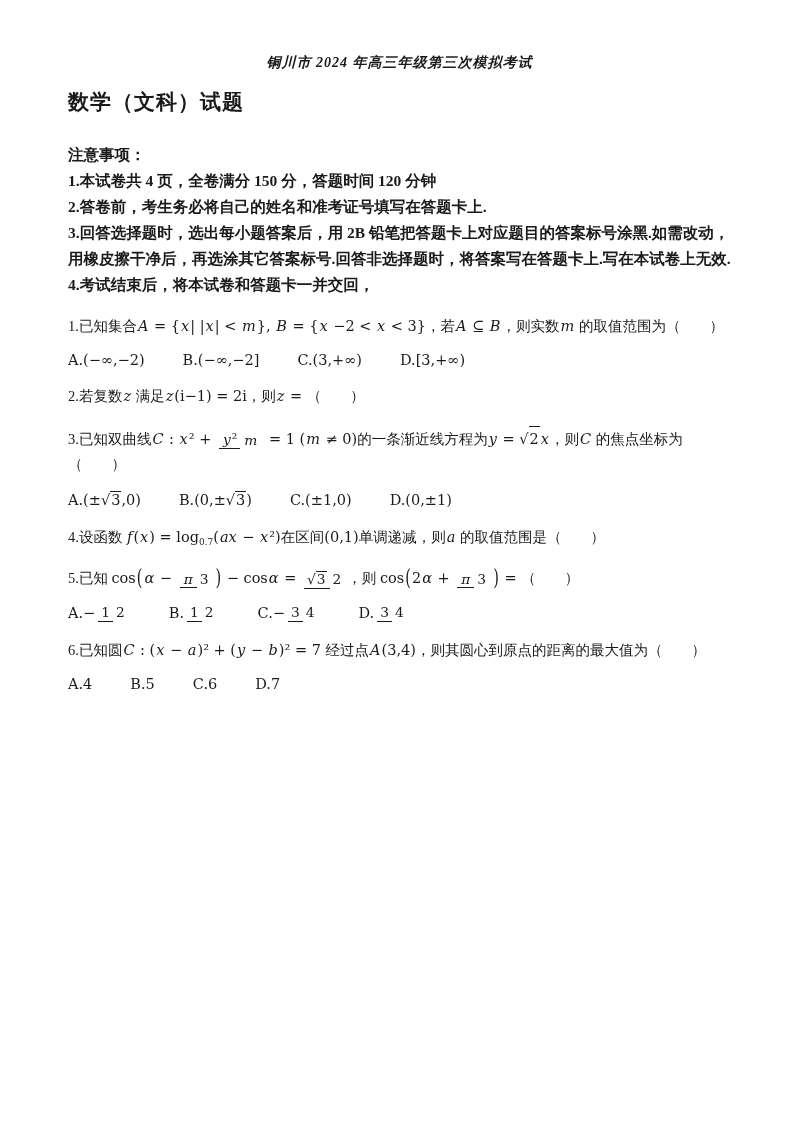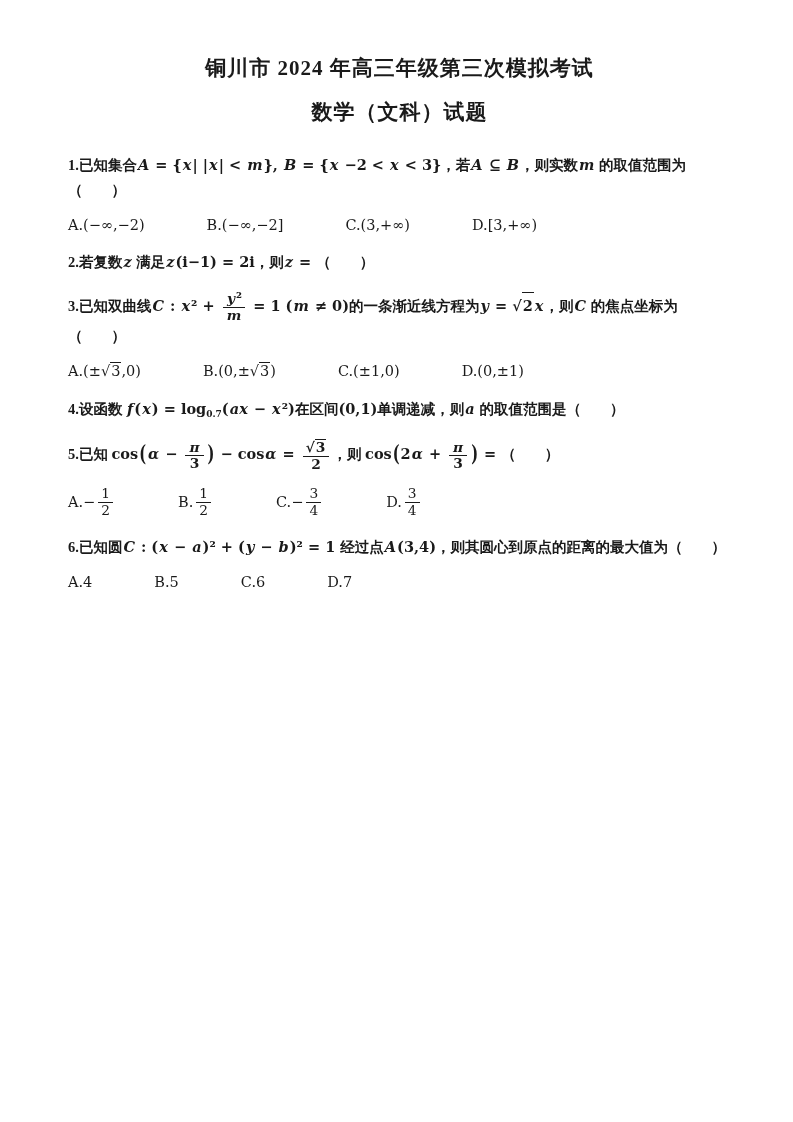--- a/index.html
+++ b/index.html
@@ -1,49 +1,56 @@
 <!DOCTYPE html>
 <html><head>
 <meta charset="utf-8">
 <style>
   html,body{margin:0;padding:0;background:#ffffff;}
   body{
     width:793px;height:1122px;overflow:hidden;color:#1a1a1a;
     font-family:"Liberation Serif","DejaVu Serif",serif;
   }
   .page{padding:54px 62px 0 68px;}
-  .title{font-size:21px;font-weight:700;text-align:center;margin:0 0 16px;letter-spacing:1px;}
-  .subtitle{font-size:21px;font-weight:700;text-align:center;margin:0 0 26px;letter-spacing:1px;}
+  .title{font-size:14px;font-weight:700;text-align:center;margin:0 0 16px;letter-spacing:1px;font-style:italic;}
+  .subtitle{font-size:21px;font-weight:700;text-align:left;margin:0 0 26px;letter-spacing:1px;}
   .notice p{margin:0;font-weight:700;font-size:15.5px;line-height:26px;}
   .section{font-weight:700;font-size:15.5px;line-height:42px;margin:2px 0 0;}
   .question{margin-top:16px;}
-  .stem{font-size:14.5px;line-height:1.75;font-weight:bold;}
-  .opts{margin-top:13px;font-size:14.5px;display:flex;align-items:center;gap:62px;}
+  .stem{font-size:14.5px;line-height:1.75;}
+  .opts{margin-top:13px;font-size:14.5px;display:flex;align-items:center;gap:38px;}
   .opt{display:inline-flex;align-items:center;white-space:nowrap;}
   
   .mr{font-family:"DejaVu Serif","Liberation Serif",serif;}
   .mi{font-family:"DejaVu Serif","Liberation Serif",serif;font-style:italic;padding:0 1px;}
   .msub{font-family:"DejaVu Serif",serif;font-size:0.62em;vertical-align:-0.35em;}
-  .frac{display:inline-flex;flex-direction:column;align-items:center;vertical-align:middle;
+  .frac{display:inline-flex;flex-direction:row;align-items:center;vertical-align:middle;
         margin:0 3px;line-height:1.15;font-size:0.95em;text-align:right;}
   .frac .fn{border-bottom:1px solid #1a1a1a;padding:0 3px;}
   .frac .fd{padding:0 3px;}
   .sqrt{display:inline-flex;align-items:baseline;}
   .sqrt::before{content:"\221A";font-family:"DejaVu Serif",serif;}
   .sqrt .rad{border-top:1px solid #1a1a1a;padding:0 1px;}
   .bp{display:inline-block;transform:scaleY(1.6);transform-origin:center 55%;
       font-family:"DejaVu Serif",serif;padding:0 1px;}
 </style>
 </head>
 <body>
 
 <div class="page">
   <h1 class="title">铜川市 2024 年高三年级第三次模拟考试</h1>
   <h2 class="subtitle">数学（文科）试题</h2>
 
+  <div class="notice">
+    <p>注意事项：</p>
+    <p>1.本试卷共 4 页，全卷满分 150 分，答题时间 120 分钟</p>
+    <p>2.答卷前，考生务必将自己的姓名和准考证号填写在答题卡上.</p>
+    <p>3.回答选择题时，选出每小题答案后，用 2B 铅笔把答题卡上对应题目的答案标号涂黑.如需改动，用橡皮擦干净后，再选涂其它答案标号.回答非选择题时，将答案写在答题卡上.写在本试卷上无效.</p>
+    <p>4.考试结束后，将本试卷和答题卡一并交回，</p>
+  </div>
 
 
   <div class="question">
     <div class="stem">1.已知集合<span class="mi">A</span><span class="mr"> = {</span><span class="mi">x</span><span class="mr">| |</span><span class="mi">x</span><span class="mr">| &lt; </span><span class="mi">m</span><span class="mr">}, </span><span class="mi">B</span><span class="mr"> = {</span><span class="mi">x</span><span class="mr"> −2 &lt; </span><span class="mi">x</span><span class="mr"> &lt; 3}</span>，若<span class="mi">A</span><span class="mr"> ⊆ </span><span class="mi">B</span>，则实数<span class="mi">m</span> 的取值范围为（　　）</div>
     <div class="opts">
       <span class="opt">
           <span class="mr">A.(−∞,−2)</span>
         </span>
       <span class="opt">
           <span class="mr">B.(−∞,−2]</span>
@@ -135,21 +142,21 @@
           <span class="mr">D.</span>
           <span class="frac">
             <span class="fn"><span class="mr">3</span></span>
             <span class="fd"><span class="mr">4</span></span>
           </span>
         </span>
     </div>
   </div>
 
   <div class="question">
-    <div class="stem">6.已知圆<span class="mi">C</span><span class="mr"> : (</span><span class="mi">x</span><span class="mr"> − </span><span class="mi">a</span><span class="mr">)² + (</span><span class="mi">y</span><span class="mr"> − </span><span class="mi">b</span><span class="mr">)² = 1 </span>经过点<span class="mi">A</span><span class="mr">(3,4)</span>，则其圆心到原点的距离的最大值为（　　）</div>
+    <div class="stem">6.已知圆<span class="mi">C</span><span class="mr"> : (</span><span class="mi">x</span><span class="mr"> − </span><span class="mi">a</span><span class="mr">)² + (</span><span class="mi">y</span><span class="mr"> − </span><span class="mi">b</span><span class="mr">)² = 7 </span>经过点<span class="mi">A</span><span class="mr">(3,4)</span>，则其圆心到原点的距离的最大值为（　　）</div>
     <div class="opts">
       <span class="opt">
           <span class="mr">A.4</span>
         </span>
       <span class="opt">
           <span class="mr">B.5</span>
         </span>
       <span class="opt">
           <span class="mr">C.6</span>
         </span>

